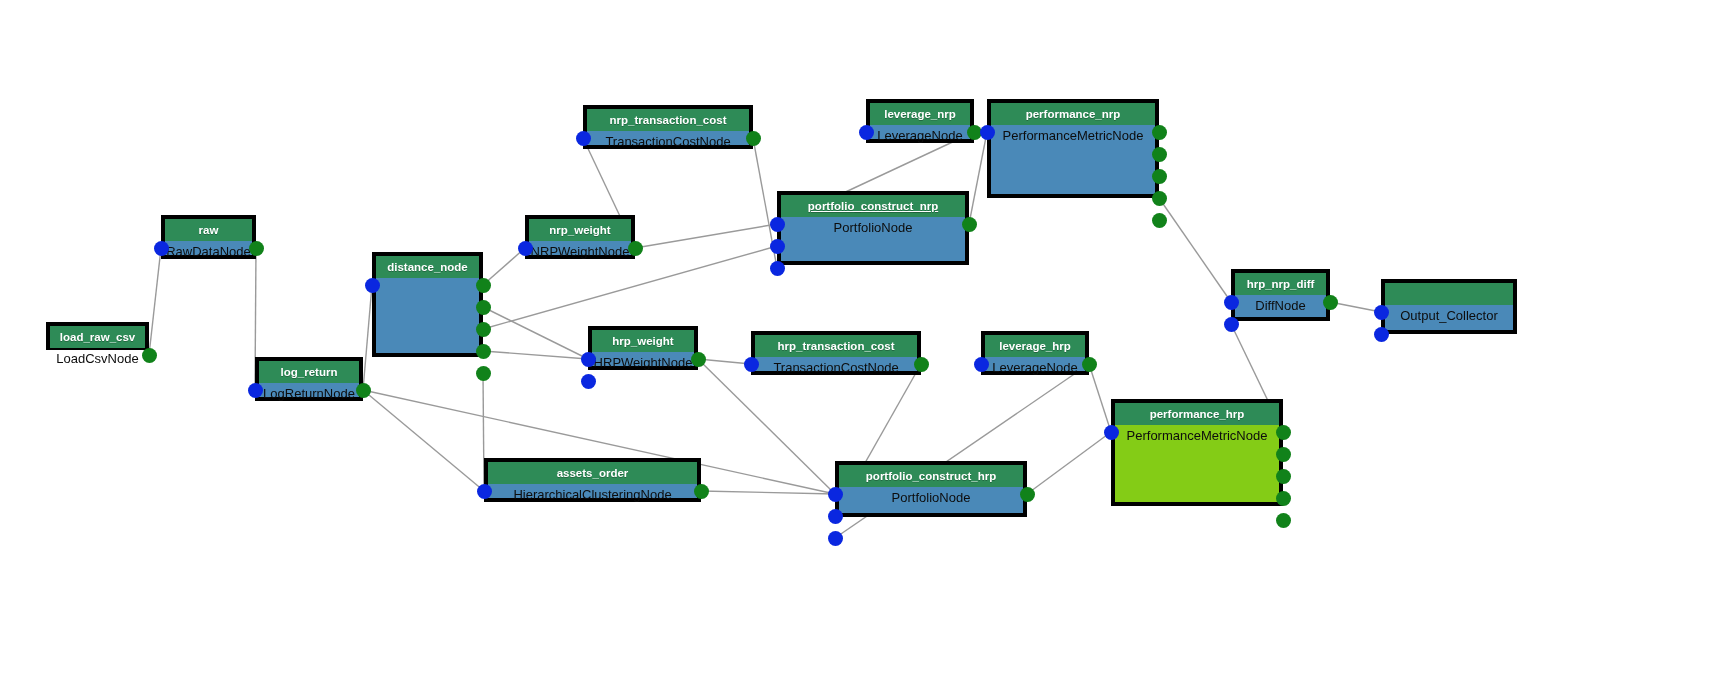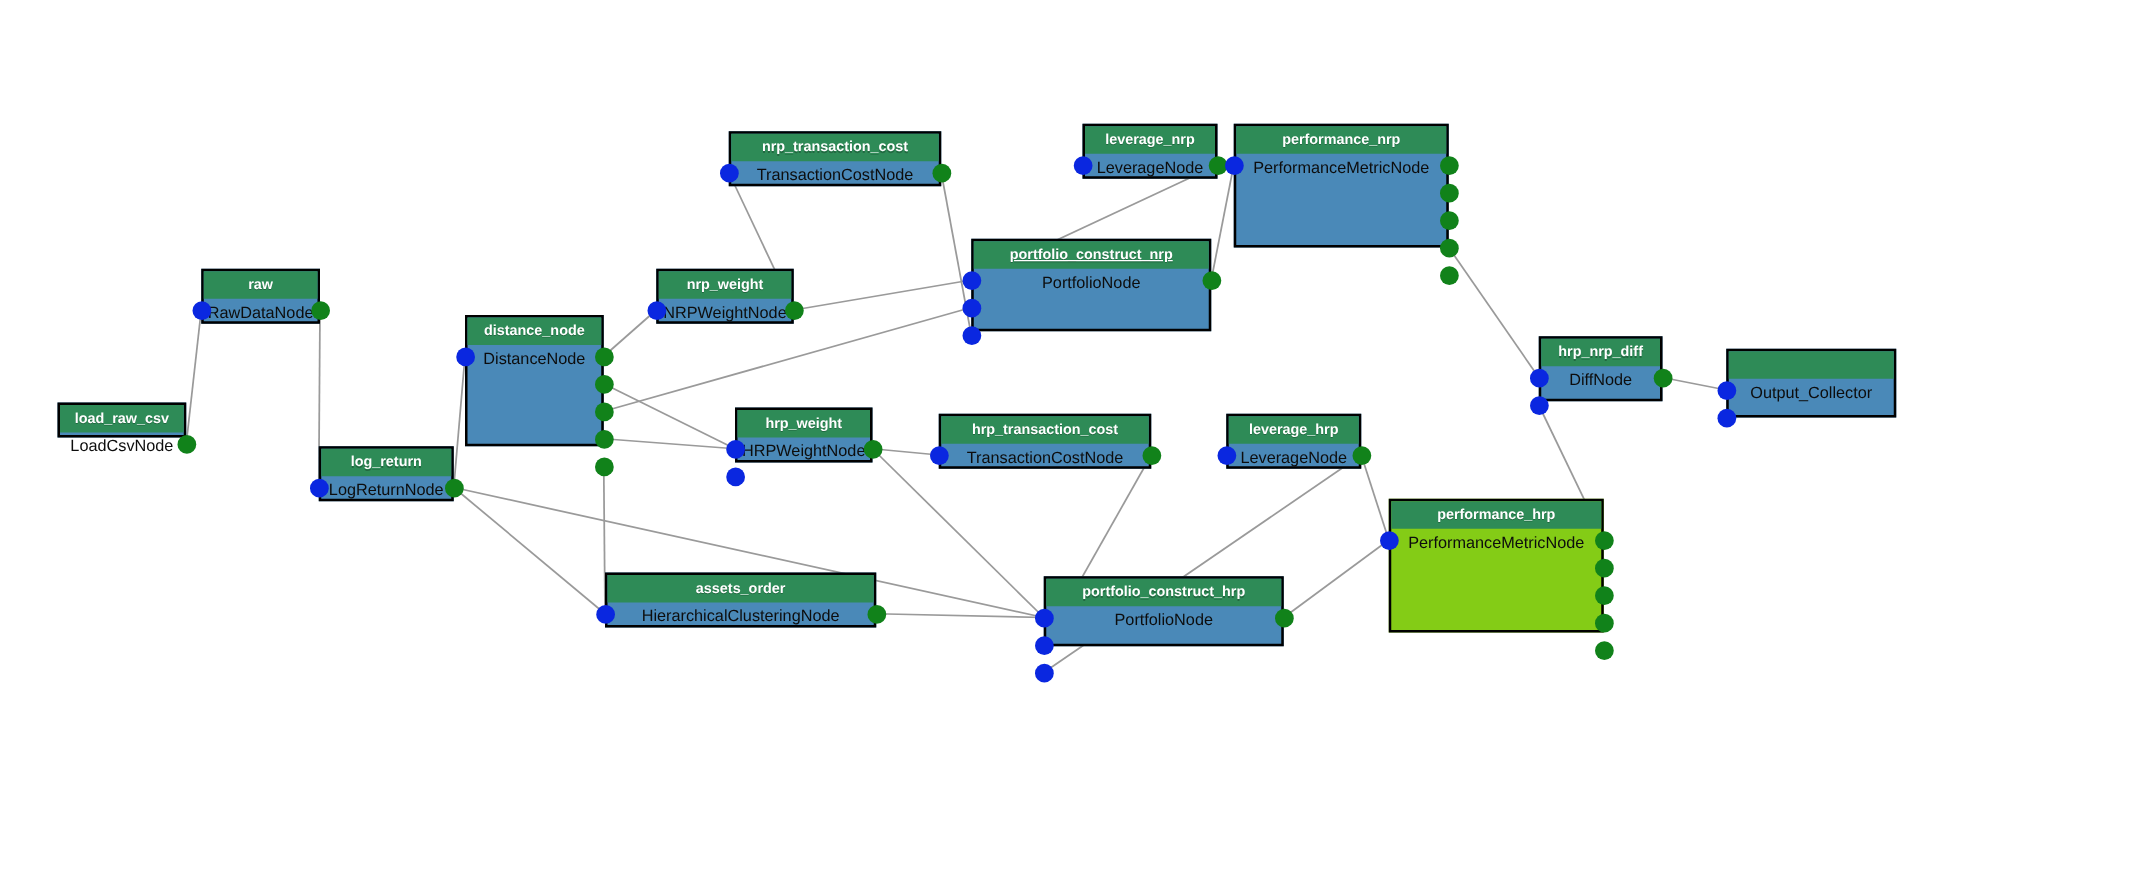--- a/index.html
+++ b/index.html
@@ -22,21 +22,21 @@
     left: 0;
     top: 0;
     width: 1719px;
     height: 699px;
     pointer-events: none;
   }
   .node {
     position: absolute;
     box-sizing: border-box;
     background: #4a89b8;
-    border: 2px solid #000000;
+    border: 4px solid #000000;
   }
   .node-title {
     box-sizing: border-box;
     width: 100%;
     background: #2e8b57;
     color: #ffffff;
     font-size: 11.5px;
     font-weight: bold;
     text-align: center;
     line-height: 22px;
@@ -123,23 +123,20 @@
       <div class="node" style="left: 255px; top: 357px; width: 108px; height: 44px; background: rgb(74, 137, 184);">
         <div class="node-title" style="background: rgb(46, 139, 87);">log_return</div>
         <div class="node-body" style="height: 22px;">
           <div class="node-label">LogReturnNode</div>
         </div>
       </div>
       <div class="port port-in" style="background: rgb(10, 39, 224); left: 247.5px; top: 382.5px;"></div>
       <div class="port port-out" style="background: rgb(17, 130, 26); left: 355.5px; top: 382.5px;"></div>
       <div class="node" style="left: 372px; top: 252px; width: 111px; height: 105px; background: rgb(74, 137, 184);">
         <div class="node-title" style="background: rgb(46, 139, 87);">distance_node</div>
-        <div class="node-body" style="height: 83px;">
-          <div class="node-label">DistanceNode</div>
-        </div>
       </div>
       <div class="port port-in" style="background: rgb(10, 39, 224); left: 364.5px; top: 277.5px;"></div>
       <div class="port port-out" style="background: rgb(17, 130, 26); left: 475.5px; top: 277.5px;"></div>
       <div class="port port-out" style="background: rgb(17, 130, 26); left: 475.5px; top: 299.5px;"></div>
       <div class="port port-out" style="background: rgb(17, 130, 26); left: 475.5px; top: 321.5px;"></div>
       <div class="port port-out" style="background: rgb(17, 130, 26); left: 475.5px; top: 343.5px;"></div>
       <div class="port port-out" style="background: rgb(17, 130, 26); left: 475.5px; top: 365.5px;"></div>
       <div class="node" style="left: 525px; top: 215px; width: 110px; height: 44px; background: rgb(74, 137, 184);">
         <div class="node-title" style="background: rgb(46, 139, 87);">nrp_weight</div>
         <div class="node-body" style="height: 22px;">

